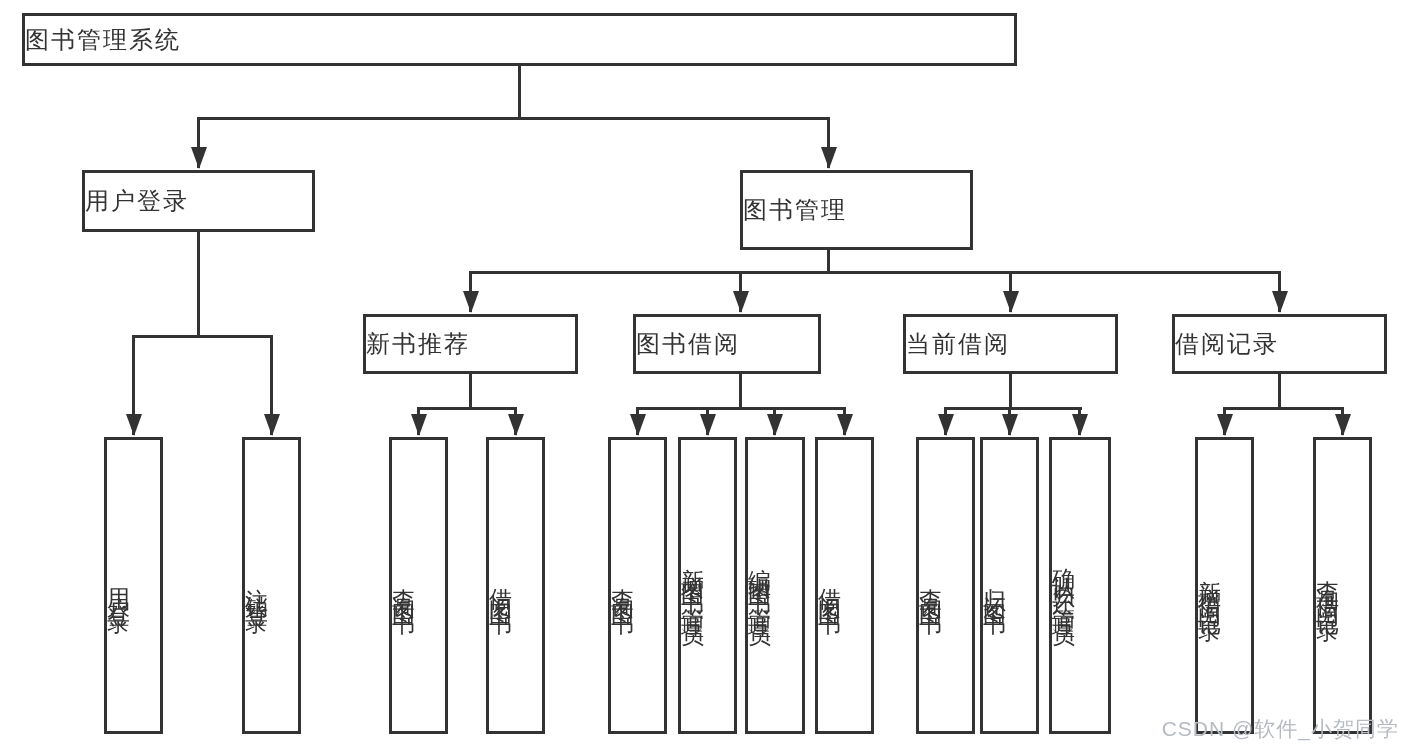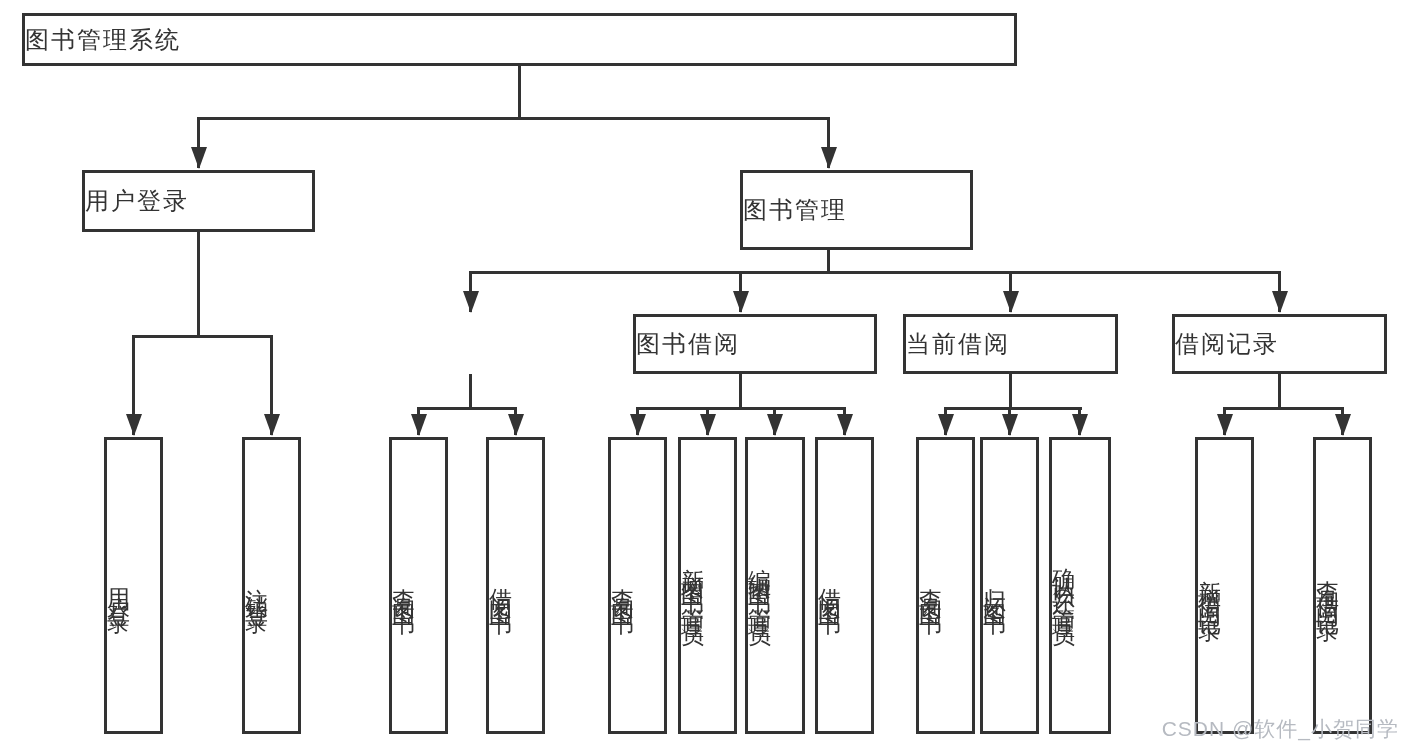--- a/index.html
+++ b/index.html
@@ -103,21 +103,24 @@
   <div class="drop" style="left:132px;top:335px;height:100px"></div>
   <div class="drop" style="left:270px;top:335px;height:100px"></div>
 
   <div class="vline" style="left:827px;top:232px;height:39px"></div>
   <div class="hline" style="left:469px;top:271px;width:812px"></div>
   <div class="drop" style="left:469px;top:271px;height:41px"></div>
   <div class="drop" style="left:739px;top:271px;height:41px"></div>
   <div class="drop" style="left:1009px;top:271px;height:41px"></div>
   <div class="drop" style="left:1278px;top:271px;height:41px"></div>
 
-  <div class="box" style="left:633px;top:314px;width:244px;height:60px">
+  <div class="box" style="left:363px;top:314px;width:215px;height:60px">
+    <span class="label">新书推荐</span>
+  </div>
+  <div class="box" style="left:633px;top:314px;width:188px;height:60px">
     <span class="label">图书借阅</span>
   </div>
   <div class="box" style="left:903px;top:314px;width:215px;height:60px">
     <span class="label">当前借阅</span>
   </div>
   <div class="box" style="left:1172px;top:314px;width:215px;height:60px">
     <span class="label">借阅记录</span>
   </div>
 
   <div class="vline" style="left:469px;top:374px;height:33px"></div>

